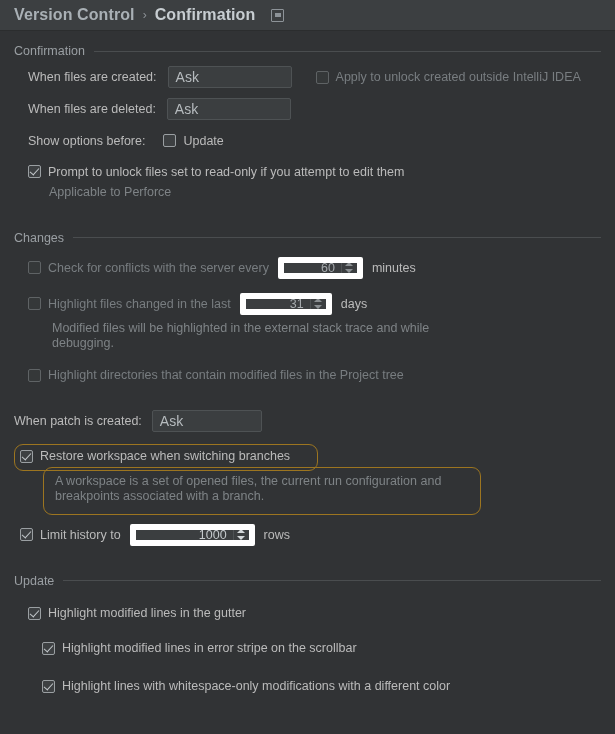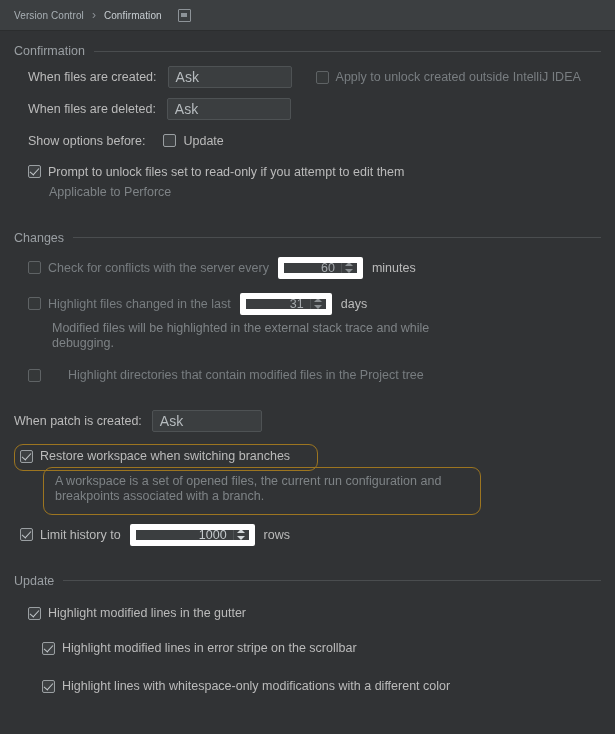--- a/index.html
+++ b/index.html
@@ -21,22 +21,22 @@
   .header {
     height: 31px;
     background: #3c3f41;
     border-bottom: 1px solid #2b2d2e;
     display: flex;
     align-items: center;
     padding: 0 0 0 14px;
     box-sizing: border-box;
   }
   .crumb {
-    font-weight: normal;
-    font-size: 10px;
+    font-weight: bold;
+    font-size: 16px;
     color: #a9b0b5;
     letter-spacing: .1px;
   }
   .crumb.leaf { color: #c7cdd1; }
   .crumb-sep {
     color: #8b9095;
     margin: 0 8px;
     font-size: 12px;
   }
   .hdr-icon {
@@ -281,21 +281,21 @@
       <span class="btns">
         <span class="up"></span>
         <span class="dn"></span>
       </span>
     </span>
     <span class="lbl" style="margin-left:9px;">days</span>
   </div>
 
   <div class="sub" style="margin-top:6px; padding-left:40px; width:390px;">Modified files will be highlighted in the external stack trace and while debugging.</div>
 
-  <div class="row" style="margin-top:13px;gap:20px;">
+  <div class="row" style="margin-top:13px;">
     <span class="cb dim"></span>
     <span class="lbl dim">Highlight directories that contain modified files in the Project tree</span>
   </div>
 
   <div class="row flat" style="margin-top:24px;">
     <span class="lbl">When patch is created:</span>
     <span class="combo" style="width:110px; margin-left:10px;">
       <span>Ask</span>
       <span class="arrow"></span>
     </span>

